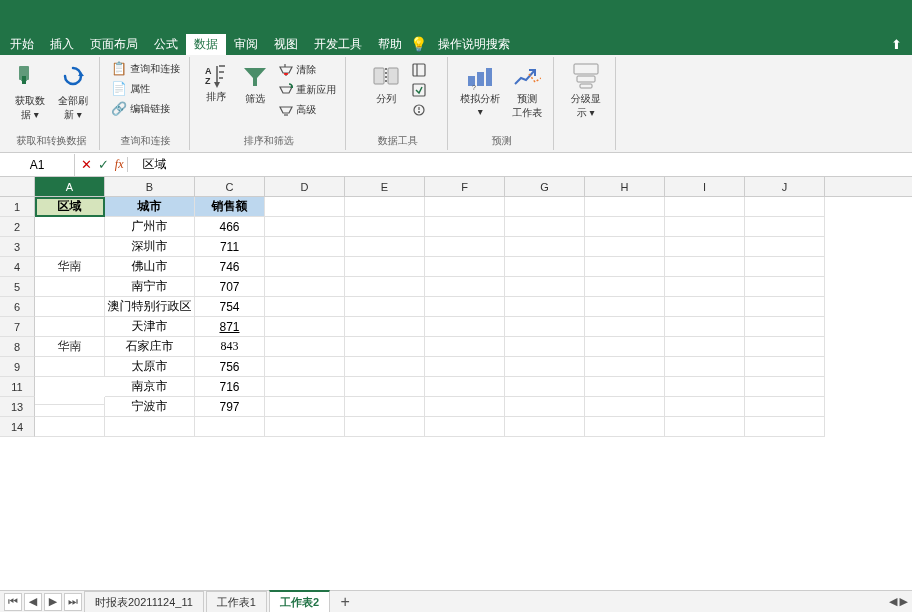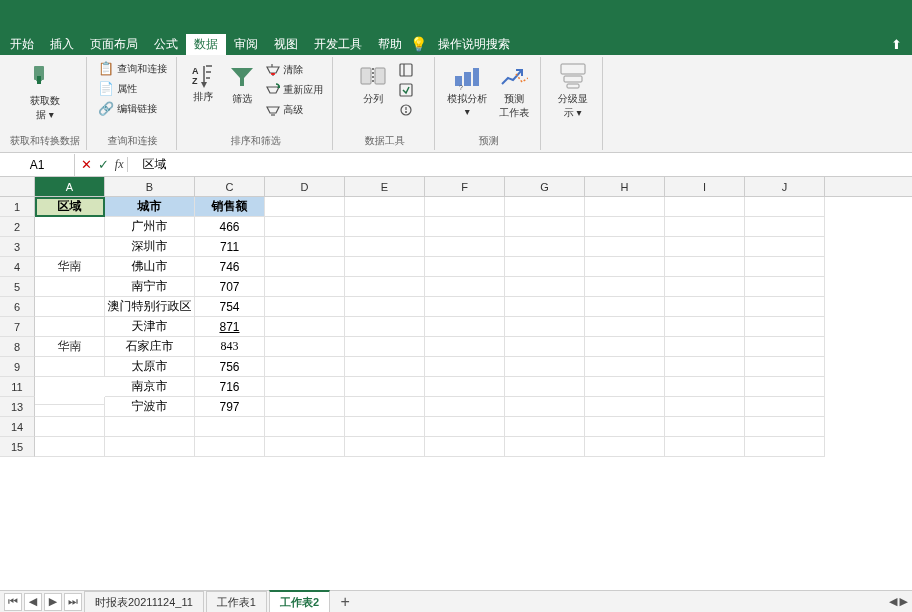--- a/index.html
+++ b/index.html
@@ -117,21 +117,21 @@
     }
     .formula-icons {
       display: flex;
       align-items: center;
       padding: 0 6px;
       gap: 6px;
       color: #555;
       font-size: 13px;
     }
     .formula-icons span { cursor: pointer; }
-    .fx-label { color: #404040; font-size: 12px; padding-right: 4px; border-right: 1px solid #ccc; margin-right: 4px; font-style: italic; }
+    .fx-label { color: #c2410c; font-size: 12px; padding-right: 4px; border-right: 1px solid #ccc; margin-right: 4px; font-style: italic; }
     .formula-input {
       flex: 1;
       border: none;
       outline: none;
       font-size: 12px;
       padding: 0 4px;
     }
 
     
     .col-headers {
@@ -297,20 +297,30 @@
       <div class="ribbon-btn">
         <div class="icon">
           <svg width="28" height="28" viewBox="0 0 28 28">
             <rect x="3" y="4" width="10" height="14" rx="1" fill="#217346" opacity="0.7"></rect>
             <rect x="6" y="14" width="4" height="8" rx="0" fill="#217346"></rect>
             <polygon points="8,22 5,18 11,18" fill="#217346"></polygon>
           </svg>
         </div>
         <span>获取数<br>据 ▾</span>
       </div>
+      <div class="ribbon-btn">
+        <div class="icon">
+          <svg width="28" height="28" viewBox="0 0 28 28">
+            <path d="M14 6 A8 8 0 0 1 22 14" stroke="#1565C0" stroke-width="2.5" fill="none" stroke-linecap="round"></path>
+            <path d="M22 14 A8 8 0 1 1 6 14" stroke="#1565C0" stroke-width="2.5" fill="none" stroke-linecap="round"></path>
+            <polygon points="22,10 25,14 19,14" fill="#1565C0"></polygon>
+          </svg>
+        </div>
+        <span>全部刷<br>新 ▾</span>
+      </div>
     </div>
     <div class="ribbon-group-label">获取和转换数据</div>
   </div>
 
   <div class="ribbon-group">
     <div class="ribbon-group-content">
       <div class="ribbon-col">
         <div class="ribbon-btn-small">
           <span class="icon-s">📋</span>
           <span>查询和连接</span>
@@ -638,33 +648,20 @@
         <div class="cell" style="width: 90px; min-width: 90px; justify-content: center;"></div>
         <div class="cell" style="width: 70px; min-width: 70px;"></div>
         <div class="cell" style="width: 80px; min-width: 80px;"></div>
         <div class="cell" style="width: 80px; min-width: 80px;"></div>
         <div class="cell" style="width: 80px; min-width: 80px;"></div>
         <div class="cell" style="width: 80px; min-width: 80px;"></div>
         <div class="cell" style="width: 80px; min-width: 80px;"></div>
         <div class="cell" style="width: 80px; min-width: 80px;"></div>
         <div class="cell" style="width: 80px; min-width: 80px;"></div>
       </div>
-      <div class="grid-row">
-        <div class="row-num">15</div>
-        <div class="cell" style="width: 70px; min-width: 70px;"></div>
-        <div class="cell" style="width: 90px; min-width: 90px; justify-content: center;"></div>
-        <div class="cell" style="width: 70px; min-width: 70px;"></div>
-        <div class="cell" style="width: 80px; min-width: 80px;"></div>
-        <div class="cell" style="width: 80px; min-width: 80px;"></div>
-        <div class="cell" style="width: 80px; min-width: 80px;"></div>
-        <div class="cell" style="width: 80px; min-width: 80px;"></div>
-        <div class="cell" style="width: 80px; min-width: 80px;"></div>
-        <div class="cell" style="width: 80px; min-width: 80px;"></div>
-        <div class="cell" style="width: 80px; min-width: 80px;"></div>
-      </div>
     </div>
 </div>
 
 <div class="sheet-tabs">
   <div class="tab-nav-btn">⏮</div>
   <div class="tab-nav-btn">◀</div>
   <div class="tab-nav-btn">▶</div>
   <div class="tab-nav-btn">⏭</div>
   <div class="sheet-tab">时报表20211124_11</div>
   <div class="sheet-tab">工作表1</div>

